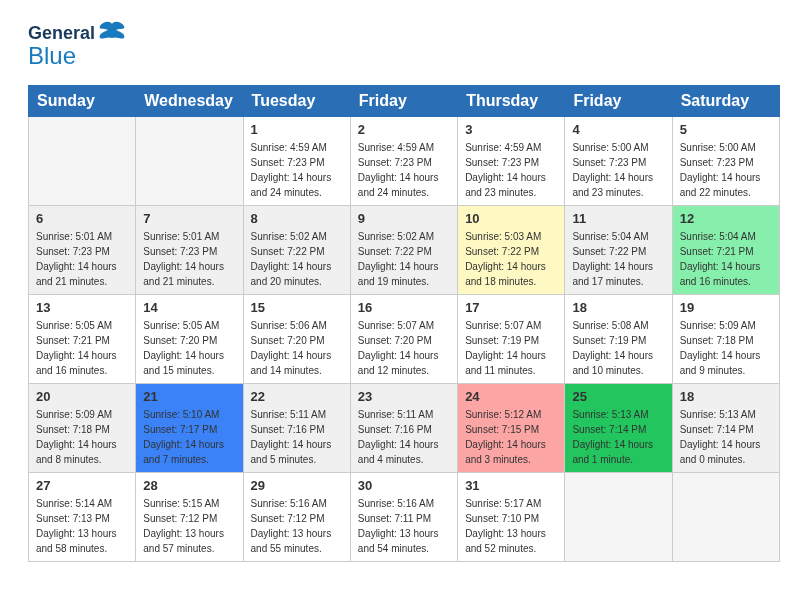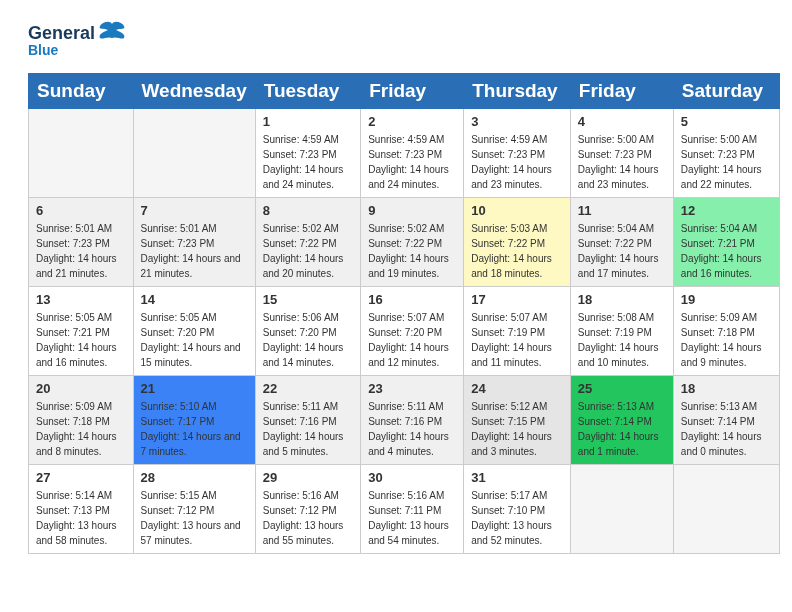--- a/index.html
+++ b/index.html
@@ -40,21 +40,21 @@
     .calendar {
       width: 100%;
       border-collapse: collapse;
       border: 1px solid #ccc;
     }
     .calendar th {
       background: #2a6eb5;
       color: #fff;
       text-align: left;
       padding: 6px 8px;
-      font-size: 19px;
+      font-size: 16px;
       font-weight: bold;
       border: 1px solid #2a6eb5;
     }
     .calendar td {
       vertical-align: top;
       border: 1px solid #ccc;
       padding: 5px 7px;
       width: calc(100% / 7);
       min-height: 80px;
       background: #fff;
@@ -86,21 +86,21 @@
     <div class="logo">
       <div style="display:flex;flex-direction:column;align-items:flex-start;">
         <div style="display:flex;align-items:center;">
           <span style="font-size:18px;font-weight:bold;color:#1a3a5c;">General</span>
           <span style="margin-left:3px;">
             <svg width="28" height="22" viewBox="0 0 28 22">
               <path d="M14 4 C16 0, 24 2, 26 6 C28 10, 22 8, 18 10 C22 12, 28 14, 26 18 C24 20, 18 16, 14 18 C10 16, 4 20, 2 18 C0 14, 6 12, 10 10 C6 8, 0 10, 2 6 C4 2, 12 0, 14 4Z" fill="#1a7abf"></path>
             </svg>
           </span>
         </div>
-        <span style="font-size:14px;font-weight:bold;color:#1a7abf;margin-top:-4px;">Blue</span>
+        <span style="font-size:24px;font-weight:normal;color:#1a7abf;margin-top:-4px;">Blue</span>
       </div>
     </div>
     <div class="title-block">
       <div class="month-title"></div>
       <div class="location"></div>
     </div>
   </div>
 
   <table class="calendar">
     <thead>
@@ -209,21 +209,21 @@
             <div class="day-info">Sunrise: 5:10 AM<br>Sunset: 7:17 PM<br>Daylight: 14 hours and 7 minutes.</div>
           </td>
           <td style="background: rgb(240, 240, 240);">
             <span class="day-number">22</span>
             <div class="day-info">Sunrise: 5:11 AM<br>Sunset: 7:16 PM<br>Daylight: 14 hours and 5 minutes.</div>
           </td>
           <td style="background: rgb(240, 240, 240);">
             <span class="day-number">23</span>
             <div class="day-info">Sunrise: 5:11 AM<br>Sunset: 7:16 PM<br>Daylight: 14 hours and 4 minutes.</div>
           </td>
-          <td style="background: #e5e5e5;">
+          <td style="background: #fca5a5;">
             <span class="day-number">24</span>
             <div class="day-info">Sunrise: 5:12 AM<br>Sunset: 7:15 PM<br>Daylight: 14 hours and 3 minutes.</div>
           </td>
           <td style="background: #22c55e;">
             <span class="day-number">25</span>
             <div class="day-info">Sunrise: 5:13 AM<br>Sunset: 7:14 PM<br>Daylight: 14 hours and 1 minute.</div>
           </td>
           <td style="background: rgb(240, 240, 240);">
             <span class="day-number">18</span>
             <div class="day-info">Sunrise: 5:13 AM<br>Sunset: 7:14 PM<br>Daylight: 14 hours and 0 minutes.</div>

